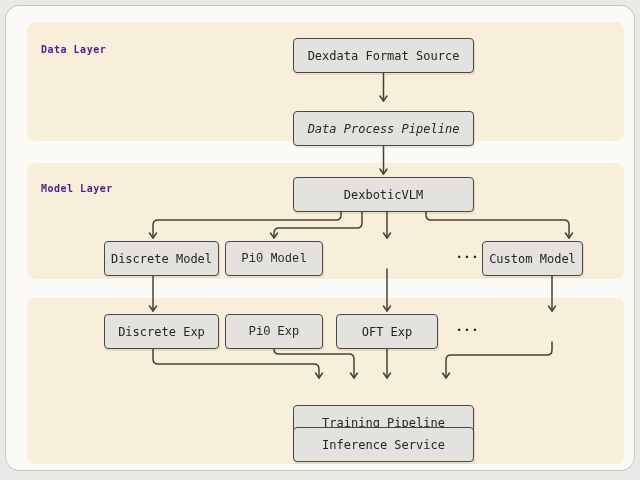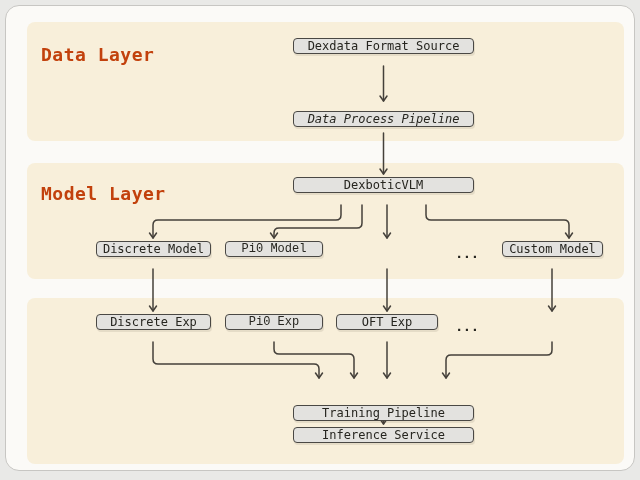--- a/index.html
+++ b/index.html
@@ -24,32 +24,32 @@
     width: 597px;
     background: #f8efda;
     border-radius: 8px;
   }
   #band-data       { top: 16px;  height: 119px; }
   #band-model      { top: 157px; height: 116px; }
   #band-experiment { top: 292px; height: 166px; }
   .layer-label {
     position: absolute;
     left: 35px;
-    font-size: 18px;
+    font-size: 10px;
     font-weight: bold;
-    color: #c2410c;
+    color: #4c1d95;
     letter-spacing: 0.5px;
     white-space: nowrap;
   }
   #label-data       { top: 38px; }
   #label-model      { top: 177px; }
   #label-experiment { top: 371px; }
   .node {
     position: absolute;
-    height: 16px;
+    height: 35px;
     background: #e3e2df;
     border: 1.5px solid #4a4844;
     border-radius: 4px;
     display: flex;
     align-items: center;
     justify-content: center;
     font-size: 12px;
     color: #26251f;
     white-space: nowrap;
     box-shadow: 1px 2px 0 rgba(70,60,40,0.10);
@@ -57,24 +57,24 @@
   
   #n-dexdata, #n-dataprocess, #n-dexboticvlm, #n-training, #n-inference {
     left: 287px; width: 181px;
   }
   #n-dexdata     { top: 32px; }
   #n-dataprocess { top: 105px; font-style: italic; }
   #n-dexboticvlm { top: 171px; }
   #n-training    { top: 377px; margin-top: 22px; }
   #n-inference   { top: 421px; }
   
-  #n-discrete-model, #n-discrete-exp { left: 90px;  width: 115px; }
+  #n-discrete-model, #n-discrete-exp { left: 98px;  width: 115px; }
   #n-pi0-model,      #n-pi0-exp      { left: 219px; width: 98px; font-family: Liberation Mono, monospace; }
   #n-oft-model,      #n-oft-exp      { left: 330px; width: 102px; }
-  #n-custom-model,   #n-custom-exp   { left: 496px; width: 101px; }
+  #n-custom-model,   #n-custom-exp   { left: 476px; width: 101px; }
   #n-discrete-model, #n-pi0-model, #n-oft-model, #n-custom-model { top: 235px; }
   #n-discrete-exp,   #n-pi0-exp,   #n-oft-exp,   #n-custom-exp   { top: 308px; }
   .ellipsis {
     position: absolute;
     width: 32px;
     left: 445px;
     text-align: center;
     font-size: 13px;
     font-weight: bold;
     color: #26251f;

